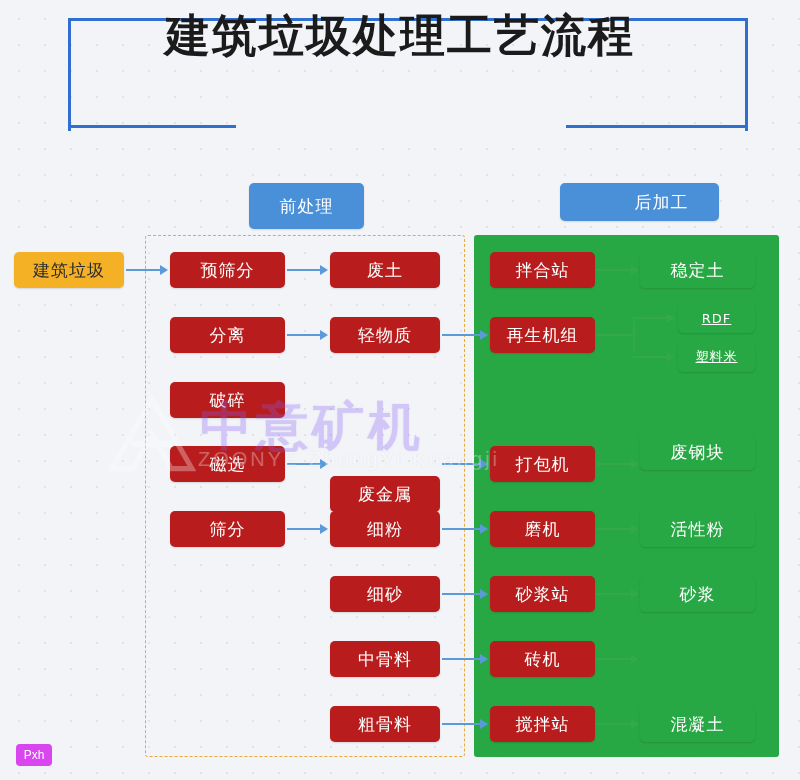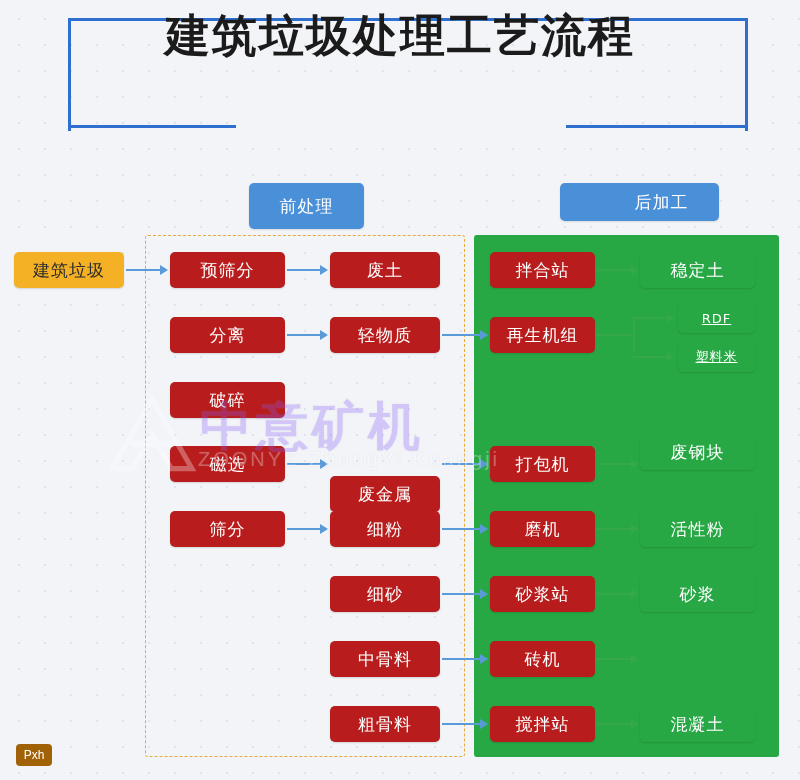--- a/index.html
+++ b/index.html
@@ -98,21 +98,21 @@
     letter-spacing:3px;font-family:"Liberation Sans",sans-serif;
     text-shadow:0 0 2px rgba(120,140,170,.55);
   }
   .wm-logo{
     position:absolute;left:108px;top:14px;width:88px;height:78px;
   }
 
   
   .badge{
     position:absolute;left:16px;top:744px;width:36px;height:22px;
-    background:#a16207;border-radius:4px;color:#fff;font-size:12px;
+    background:#d946ef;border-radius:4px;color:#fff;font-size:12px;
     display:flex;align-items:center;justify-content:center;
     font-family:"Liberation Sans",sans-serif;
   }
 </style>
 </head>
 <body>
 
 <div class="bg-dots"></div>
 
 <div class="stage">

